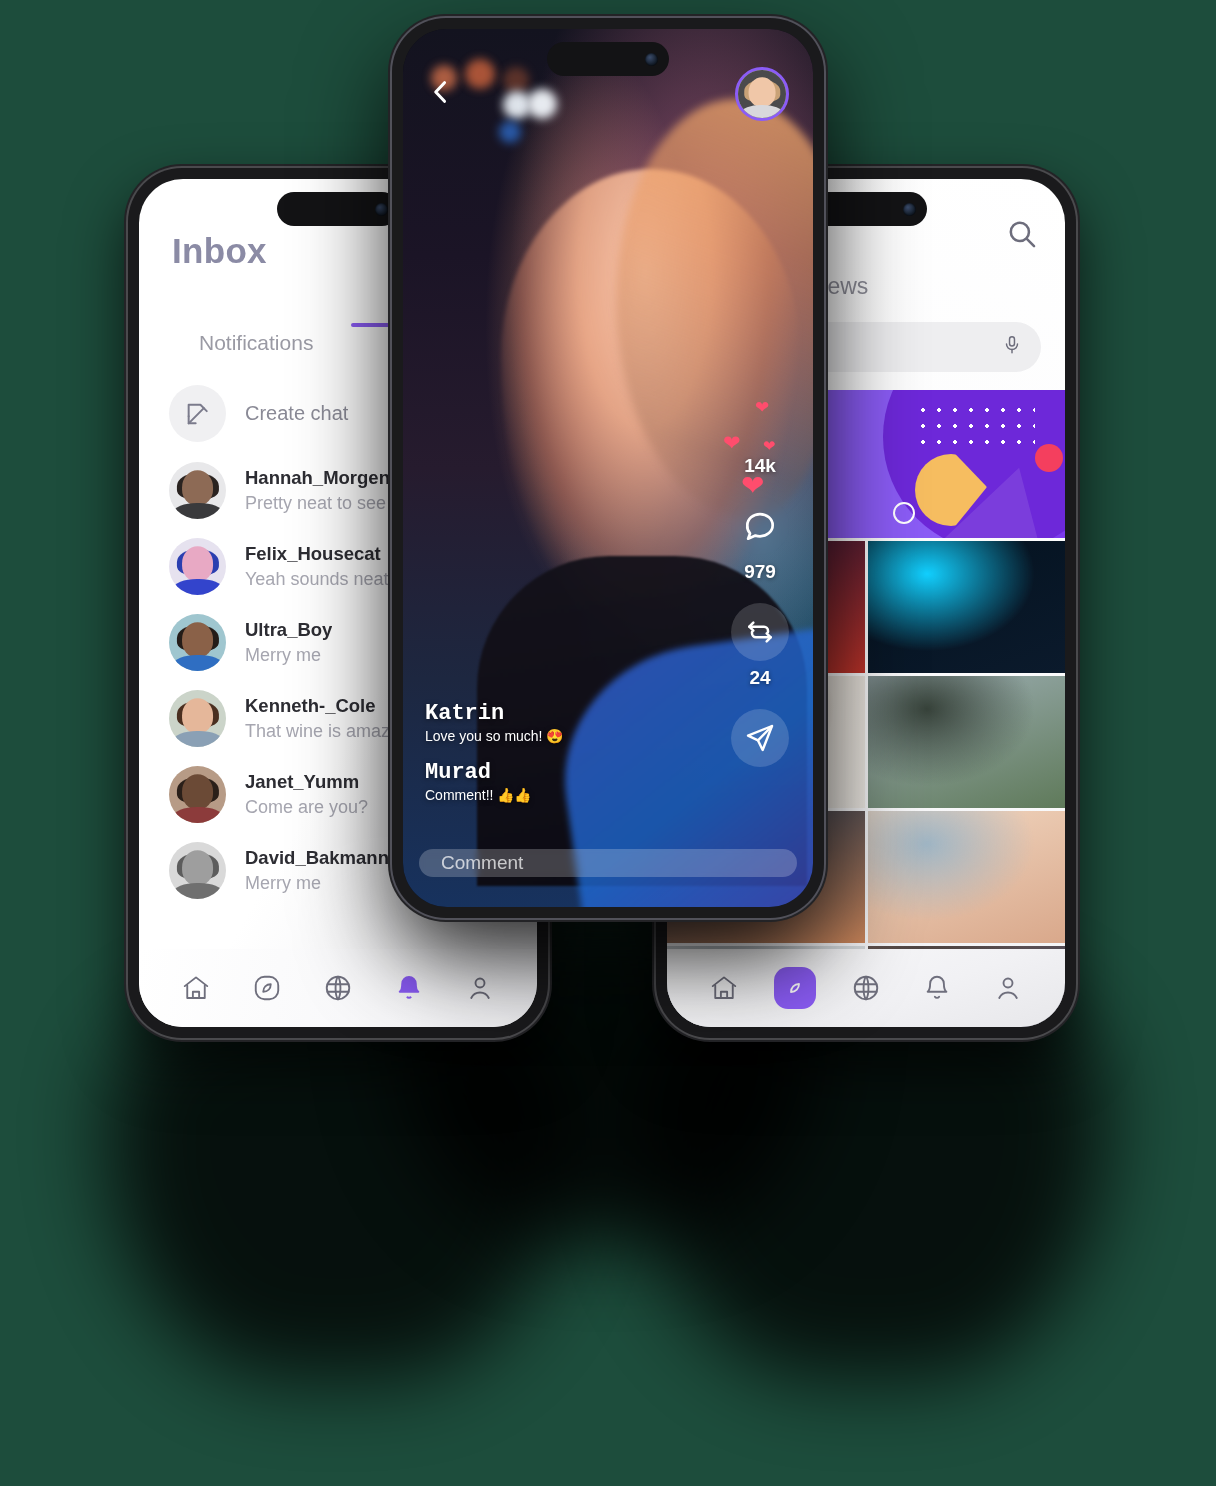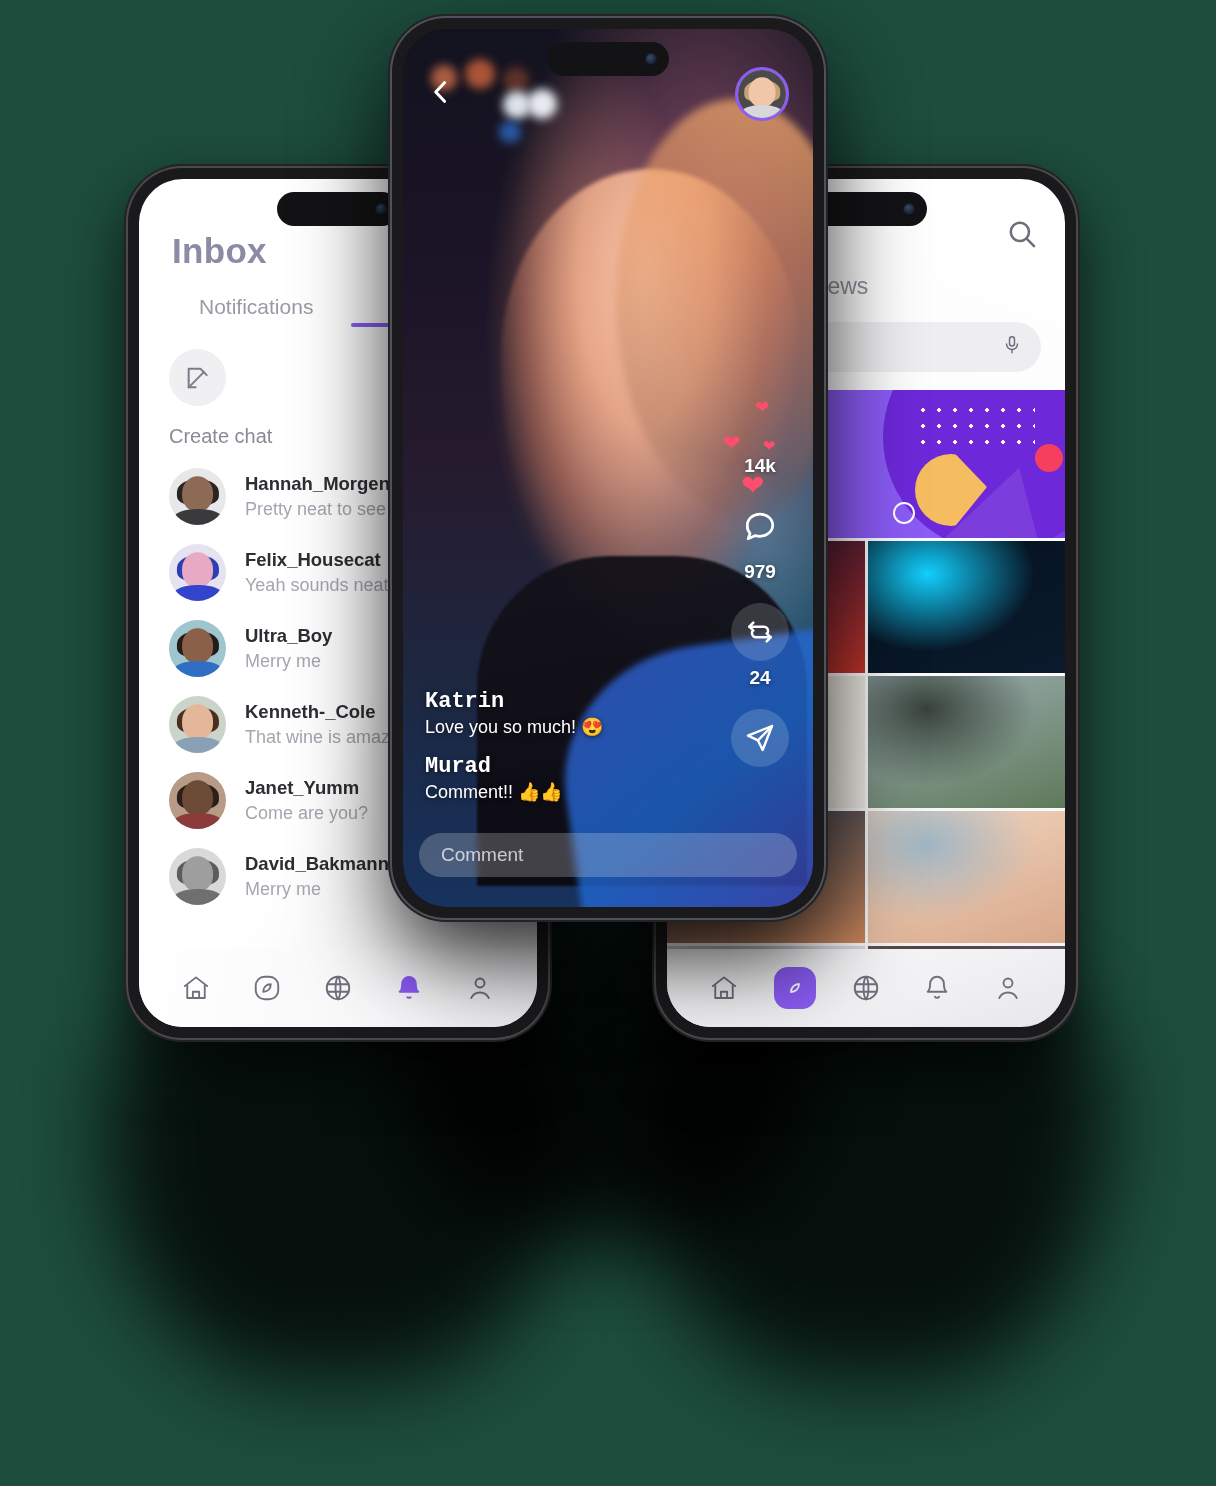--- a/index.html
+++ b/index.html
@@ -87,33 +87,32 @@
     font-size: 35px; font-weight: 700;
     color: #8b8ba5; letter-spacing: .3px;
     padding: 52px 0 0 33px;
   }
   .inbox-tabs {
     display: flex; align-items: center;
     padding: 24px 0 0 60px; gap: 34px;
     position: relative;
   }
   .inbox-tab {
-    font-size: 21px; color: #9a9aa4; font-weight: 400;
+    font-size: 21px; color: #9a9aa4; font-weight: 400; margin-top: 36px;
   }
   .tab-underline {
     position: absolute;
     left: 212px; top: 52px;
     width: 52px; height: 4px;
     background: #8b5cf6; border-radius: 3px;
   }
 
   .create-chat {
-    display: flex; gap: 19px;
+    display: flex; align-items: center; gap: 19px;
     padding: 30px 0 0 30px;
-    flex-direction: column;
   }
   .create-chat .bubble {
     width: 57px; height: 57px; border-radius: 50%;
     background: #f0f0f2;
     display: flex; align-items: center; justify-content: center;
   }
   .create-chat .label {
     font-size: 20px; color: #8a8a96;
   }
 
@@ -344,25 +343,25 @@
   .act-btn.plain { background: transparent; }
 
   .hearts { position: absolute; right: 24px; top: 360px; z-index: 39; width: 70px; height: 130px; }
   .hearts span { position: absolute; color: #ff4d6d; font-size: 20px; }
 
   .reel-comments {
     position: absolute; left: 22px; bottom: 104px; z-index: 40; color: #fff;
     text-shadow: 0 1px 5px rgba(0,0,0,.55);
   }
   .rc-name { font-size: 22px; font-weight: 700; font-family: Liberation Mono, monospace; }
-  .rc-text { font-size: 18px; font-weight: 400; margin-top: 2px; }
+  .rc-text { font-size: 14px; font-weight: 400; margin-top: 2px; }
   .rc-gap { height: 16px; }
 
   .comment-field {
-    position: absolute; left: 16px; right: 16px; bottom: 30px; height: 44px;
+    position: absolute; left: 16px; right: 16px; bottom: 30px; height: 28px;
     border-radius: 22px; background: rgba(255,255,255,.22);
     display: flex; align-items: center; padding: 14px 22px;
     color: rgba(255,255,255,.72); font-size: 19px; z-index: 40;
     backdrop-filter: blur(3px);
   }
 
   
   .face { position:absolute; inset:0; }
   .face .bg { position:absolute; inset:0; }
   .face .head {

